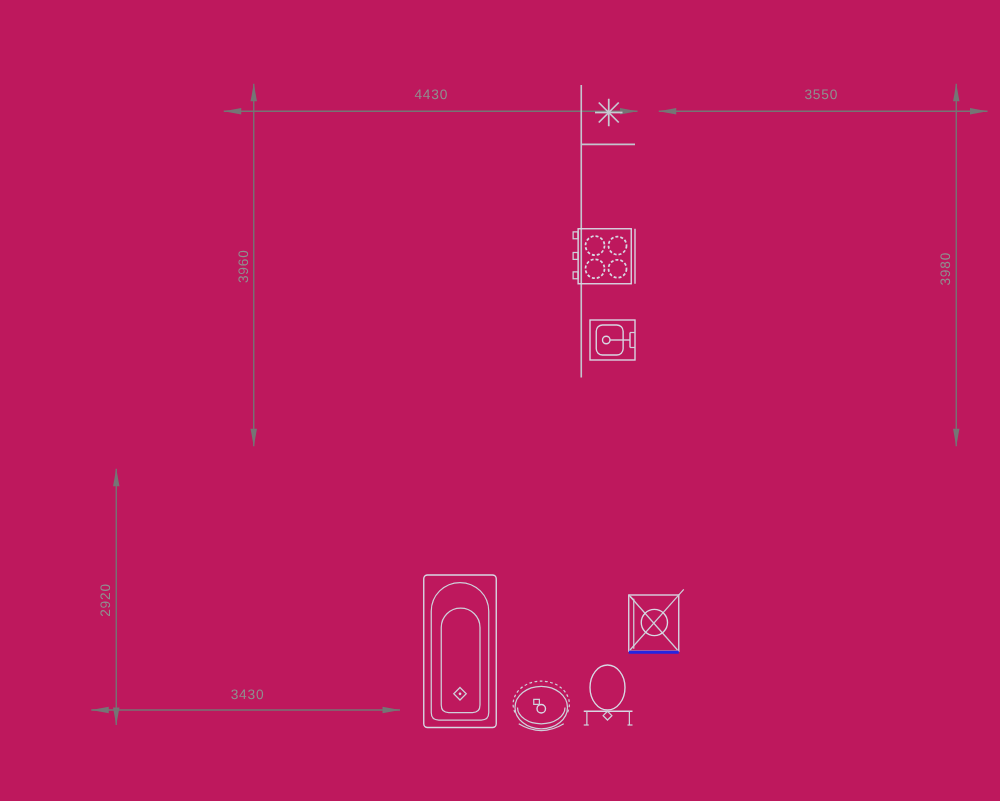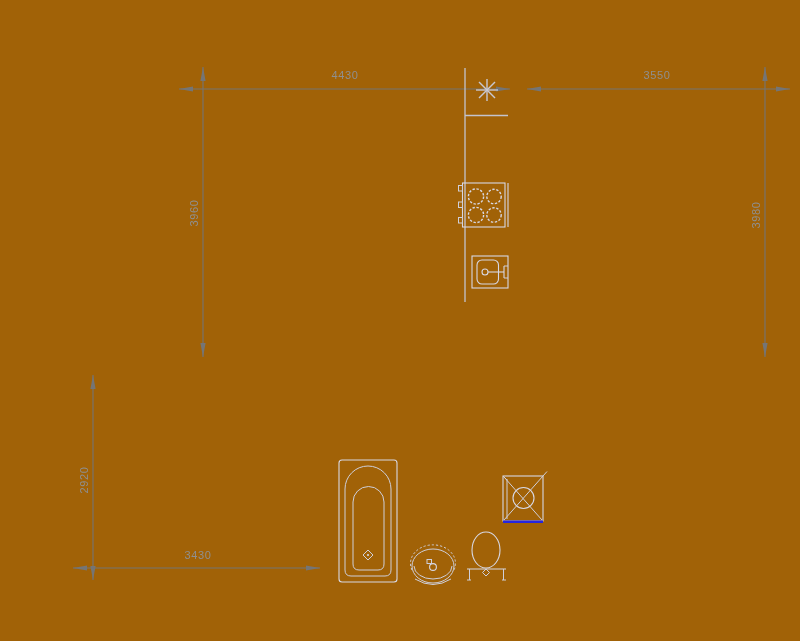--- a/index.html
+++ b/index.html
@@ -1,16 +1,16 @@
 <!DOCTYPE html>
 <html><head>
 <meta charset="utf-8">
 <style>
   html,body{margin:0;padding:0;background:#000;}
-  .canvas{position:relative;width:800px;height:641px;background:#a16207;overflow:hidden;
+  .canvas{position:relative;width:800px;height:641px;background:#be185d;overflow:hidden;
           font-family:"Liberation Sans", sans-serif;}
   svg{display:block;}
   text{font-family:"Liberation Sans", sans-serif;font-size:11px;letter-spacing:0.6px;fill:#8f8f8f;}
   .dim{stroke:#757575;stroke-width:1.1;fill:none;}
   .dimarrow{fill:#757575;stroke:none;}
   .wall{stroke:#c4c4ce;stroke-width:1.3;fill:none;}
   .fix{stroke:#d8d8e4;stroke-width:1.1;fill:none;}
   .fixthin{stroke:#cfcfda;stroke-width:1;fill:none;}
   .burner{stroke:#d8d8e4;stroke-width:1.4;fill:none;stroke-dasharray:2.4 1.6;}
   .basinrim{stroke:#cfcfda;stroke-width:1;fill:none;stroke-dasharray:2.2 2;}

